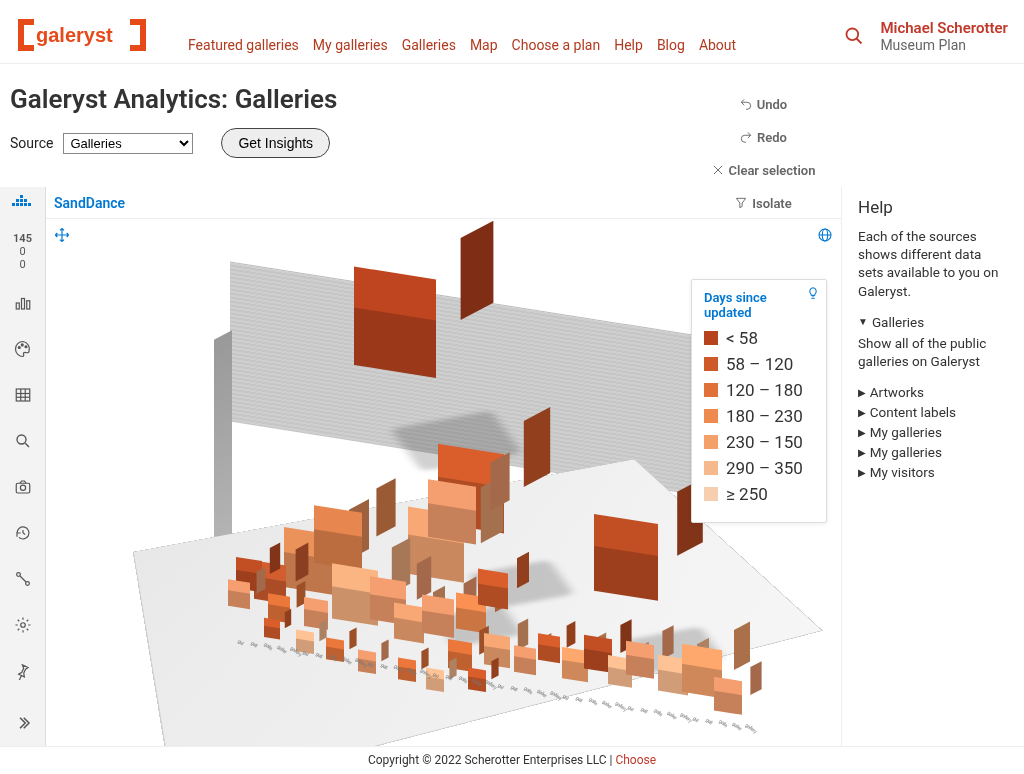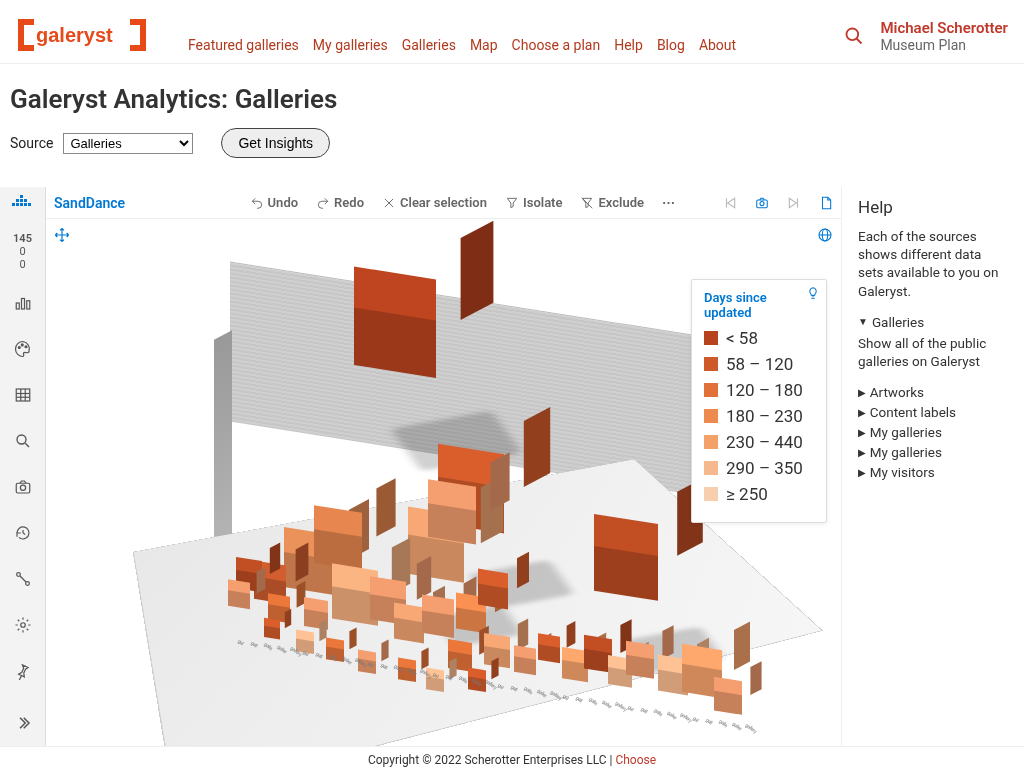--- a/index.html
+++ b/index.html
@@ -126,20 +126,21 @@
     border-bottom: 1px solid #eee;
     height: 32px;
   }
   .brand-right-tools {
     margin-left: auto;
     display: flex;
     gap: 18px;
     color: #666;
     font-size: 13px;
     align-items: center;
+    flex-direction: column;
   }
   .brand-right-tools span { display: flex; align-items: center; gap: 4px; cursor: pointer; }
   .brand-right-tools .icn { display: inline-flex; width:14px; height:14px; }
   .brand-far-icons { display:flex; gap:18px; color:#0078d4; margin-left:30px; }
   .brand-far-icons .muted { color:#bbb; }
 
   .viz {
     flex: 1;
     position: relative;
     background: #fff;
@@ -740,21 +741,21 @@
             <div class="legend-row">
               <span class="swatch" style="background:#e07138"></span>
               <span>120 – 180</span>
             </div>
             <div class="legend-row">
               <span class="swatch" style="background:#ee8a4e"></span>
               <span>180 – 230</span>
             </div>
             <div class="legend-row">
               <span class="swatch" style="background:#f3a069"></span>
-              <span>230 – 440</span>
+              <span>230 – 150</span>
             </div>
             <div class="legend-row">
               <span class="swatch" style="background:#f5b98d"></span>
               <span>290 – 350</span>
             </div>
             <div class="legend-row">
               <span class="swatch" style="background:#f7ceae"></span>
               <span>≥ 250</span>
             </div>
           </div>

